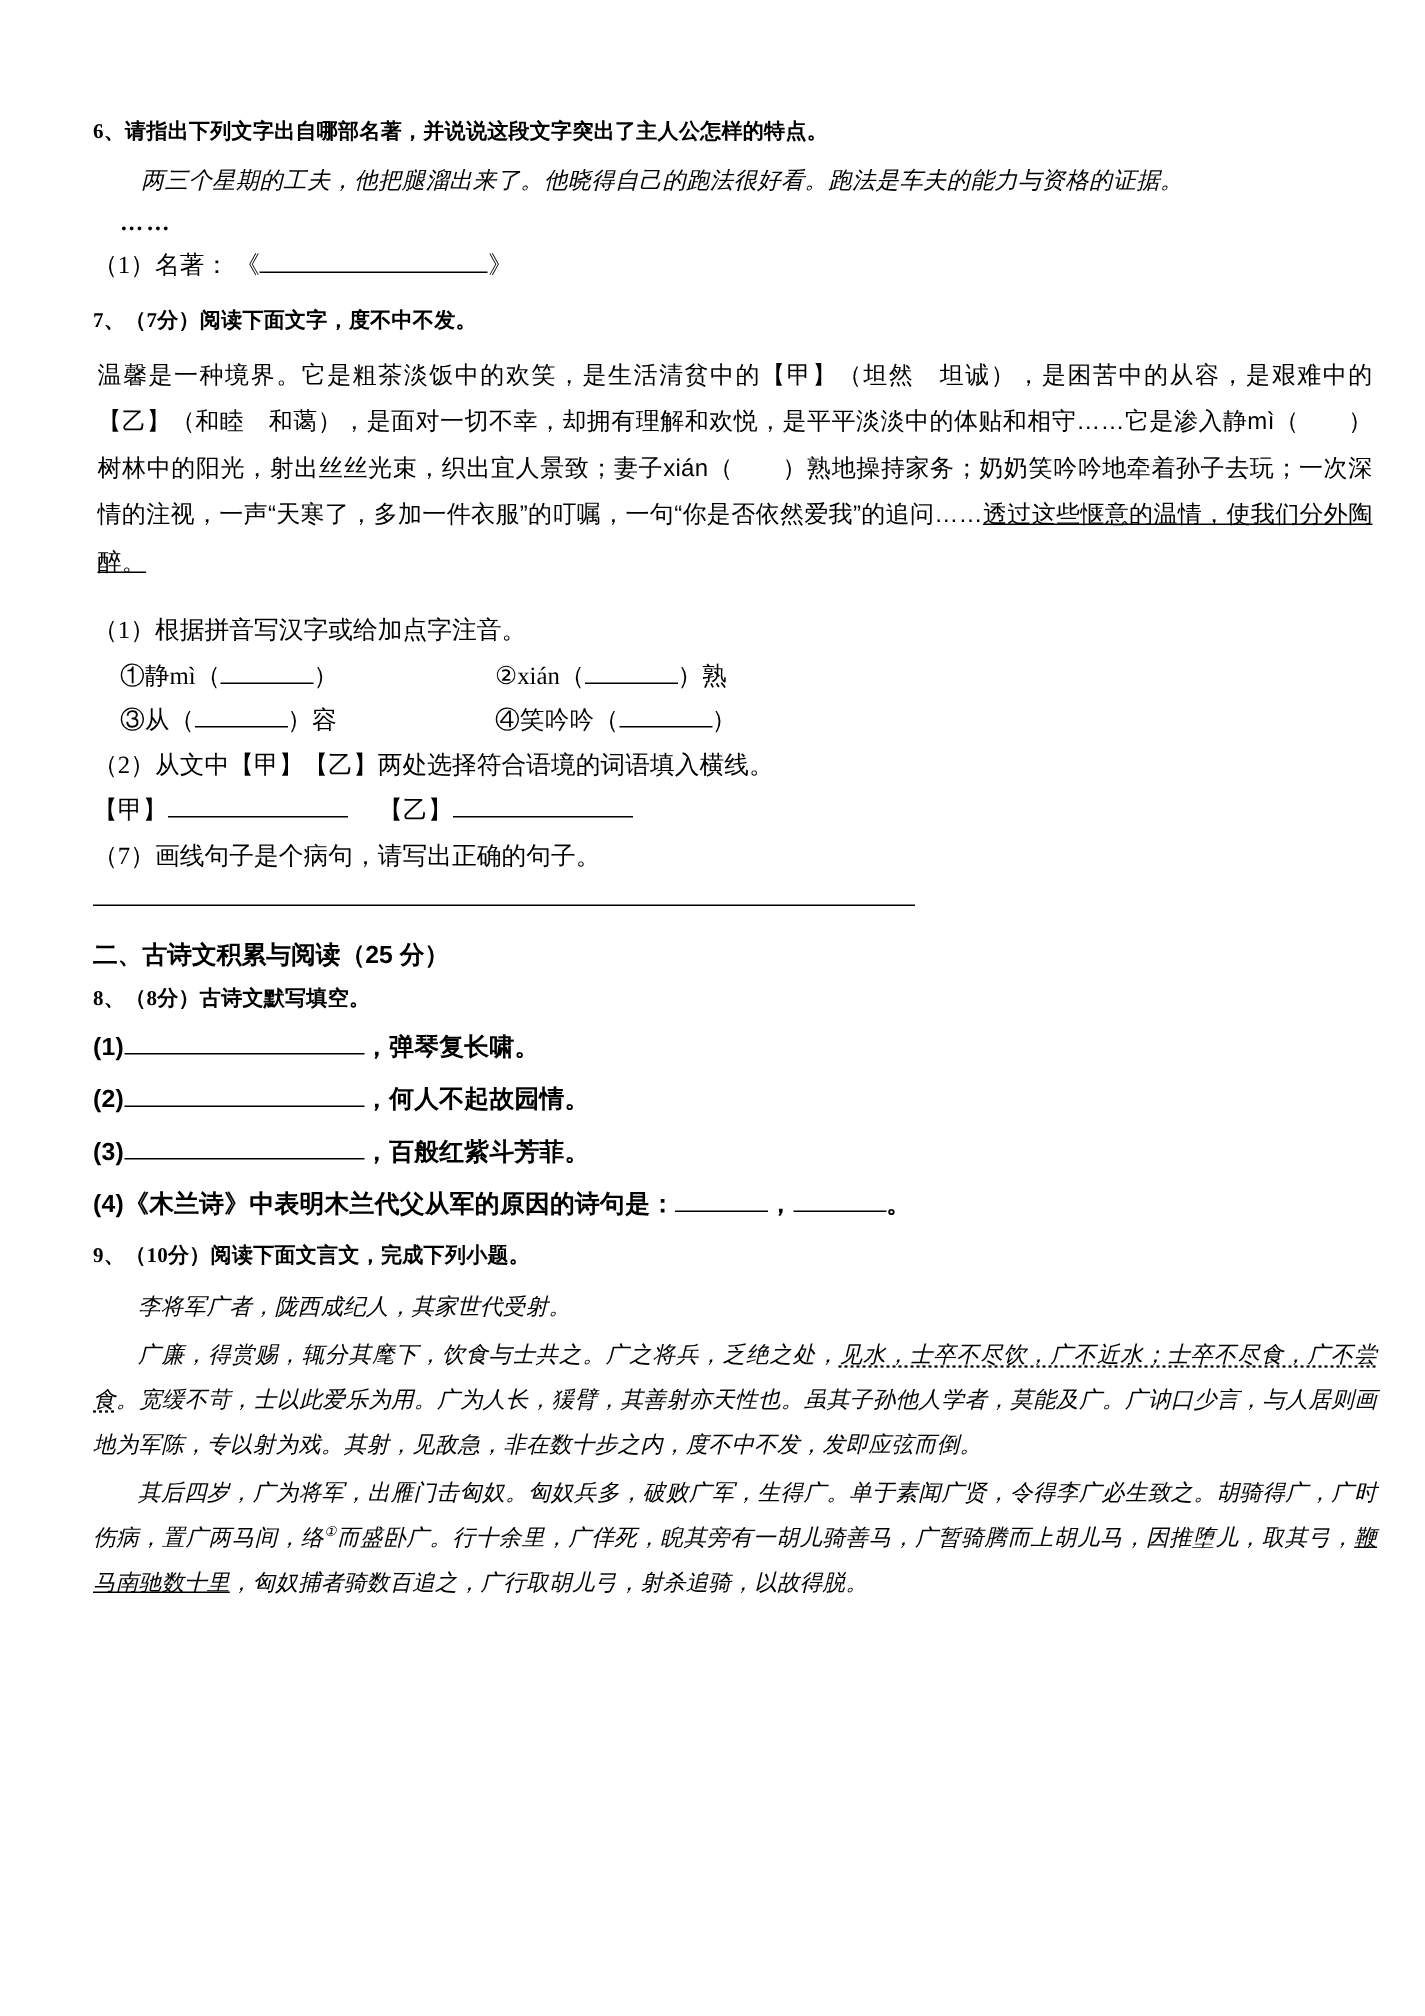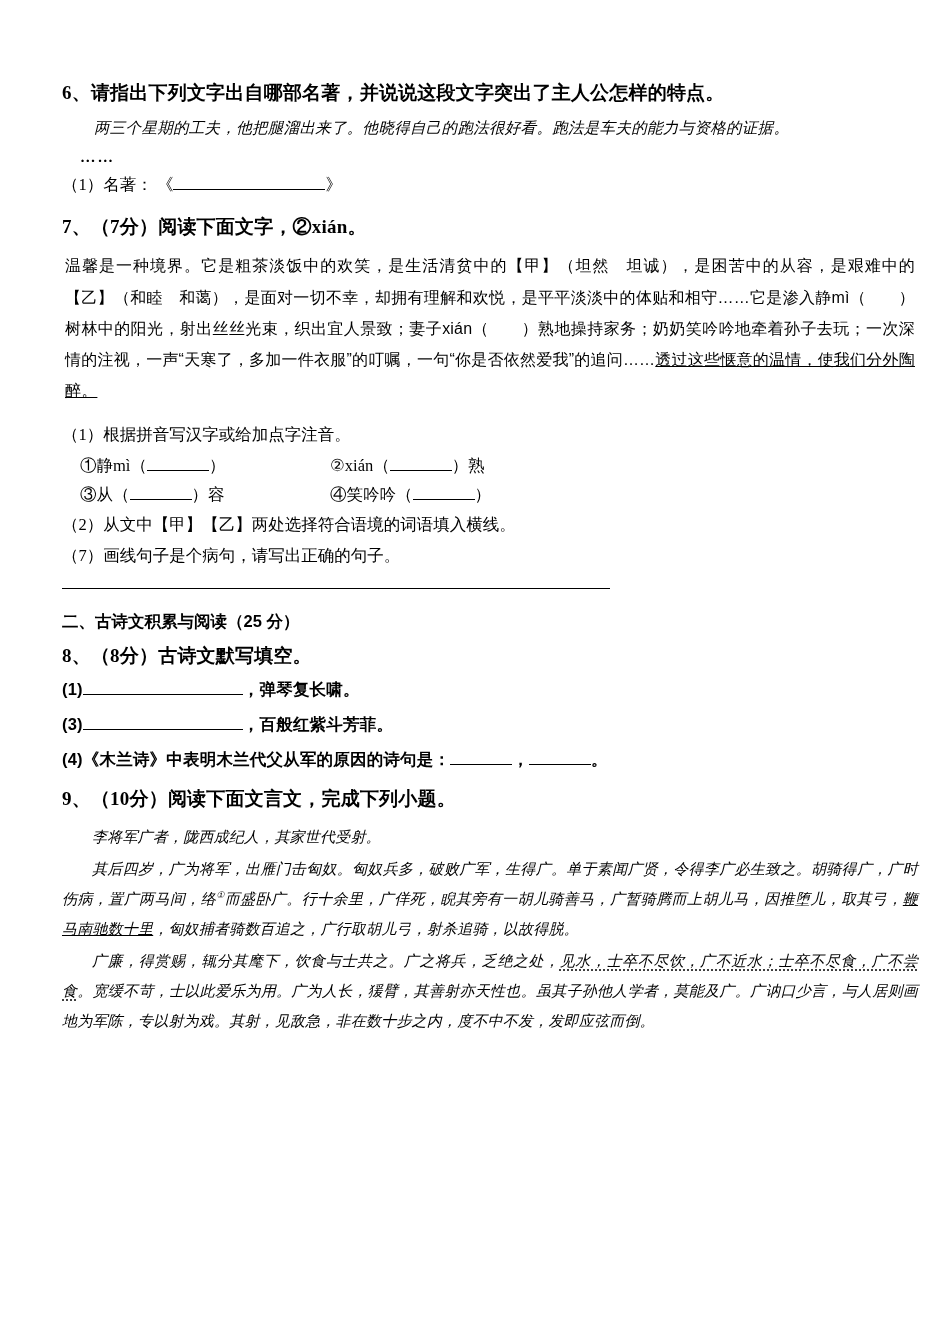--- a/index.html
+++ b/index.html
@@ -18,21 +18,21 @@
   .page {
     width: 950px;
     height: 1344px;
     box-sizing: border-box;
     padding: 78px 32px 0 62px;
     position: relative;
   }
 
   
   .q-line {
-    font-size: 19px;
+    font-size: 14px;
     line-height: 1.55;
     margin: 0 0 9px 0;
     letter-spacing: 0.2px;
   }
   .bold { font-weight: bold; }
 
   
   .excerpt {
     font-family: "Liberation Serif", "DejaVu Serif", serif;
     font-size: 15.5px;
@@ -141,60 +141,66 @@
     <p class="sub-q noindent">
       <span>（1）名著：</span>
       <span>《</span><span class="blank-book"></span><span>》</span>
     </p>
 
   </div>
 
   <div class="spacer-8"></div>
 
   <div>
-    <p class="q-line bold"><span>7、</span><span>（7分）</span><span>阅读下面文字，②xián。</span></p>
+    <p class="q-line bold"><span>7、</span><span>（7分）</span><span>阅读下面文字，度不中不发。</span></p>
 
     <p class="passage"><span>温馨是一种境界。它是粗茶淡饭中的欢笑，是生活清贫中的【甲】（坦然　坦诚），是困苦中的从容，是艰难中的【乙】（和睦　和蔼），是面对一切不幸，却拥有理解和欢悦，是平平淡淡中的体贴和相守……它是渗入静mì（　　）树林中的阳光，射出丝丝光束，织出宜人景致；妻子xián（　　）熟地操持家务；奶奶笑吟吟地牵着孙子去玩；一次深情的注视，一声“天寒了，多加一件衣服”的叮嘱，一句“你是否依然爱我”的追问……</span><span class="u">透过这些惬意的温情，使我们分外陶醉。</span></p>
 
     <div class="spacer-8"></div>
 
     <p class="sub-q noindent">（1）根据拼音写汉字或给加点字注音。</p>
 
     <div class="pinyin-grid">
       <div class="col1"><span>①静mì（</span><span class="blank-s"></span><span>）</span></div>
       <div><span>②xián（</span><span class="blank-s"></span><span>）熟</span></div>
     </div>
 
     <div class="pinyin-grid">
       <div class="col1"><span>③从（</span><span class="blank-s"></span><span>）容</span></div>
       <div><span>④笑吟吟（</span><span class="blank-s"></span><span>）</span></div>
     </div>
 
     <p class="sub-q noindent">（2）从文中【甲】【乙】两处选择符合语境的词语填入横线。</p>
 
+    <p class="sub-q noindent">
+      <span>【甲】</span><span class="blank-m"></span>
+      &nbsp;&nbsp;&nbsp;
+      <span>【乙】</span><span class="blank-m"></span>
+    </p>
 
     <p class="sub-q noindent">（7）画线句子是个病句，请写出正确的句子。</p>
 
     <div class="rule-full"></div>
   </div>
 
   <div>
     <p class="section-head">二、古诗文积累与阅读（25 分）</p>
 
     <p class="q-line bold"><span>8、</span><span>（8分）</span><span>古诗文默写填空。</span></p>
 
     <p class="fill-item"><span class="lead">(1)</span><span class="blank-l"></span><span>，弹琴复长啸。</span></p>
 
+    <p class="fill-item"><span class="lead">(2)</span><span class="blank-l"></span><span>，何人不起故园情。</span></p>
 
     <p class="fill-item"><span class="lead">(3)</span><span class="blank-l"></span><span>，百般红紫斗芳菲。</span></p>
 
     <p class="fill-item"><span class="lead">(4)</span><span>《木兰诗》中表明木兰代父从军的原因的诗句是：</span><span class="blank-s"></span><span>，</span><span class="blank-s"></span><span>。</span></p>
 
     <p class="q-line bold"><span>9、</span><span>（10分）</span><span>阅读下面文言文，完成下列小题。</span></p>
 
     <p class="classical">李将军广者，陇西成纪人，其家世代受射。</p>
 
+    <p class="classical"><span>广廉，得赏赐，辄分其麾下，饮食与士共之。广之将兵，乏绝之处，</span><span class="wavy">见水，士卒不尽饮，广不近水；士卒不尽食，广不尝食</span><span>。宽缓不苛，士以此爱乐为用。广为人长，猨臂，其善射亦天性也。虽其子孙他人学者，莫能及广。广讷口少言，与人居则画地为军陈，专以射为戏。其射，见敌急，非在数十步之内，度不中不发，发即应弦而倒。</span></p>
+
     <p class="classical"><span>其后四岁，广为将军，出雁门击匈奴。匈奴兵多，破败广军，生得广。单于素闻广贤，令得李广必生致之。胡骑得广，广时伤病，置广两马间，络</span><sup>①</sup><span>而盛卧广。行十余里，广佯死，睨其旁有一胡儿骑善马，广暂骑腾而上胡儿马，因推堕儿，取其弓，</span><span class="u">鞭马南驰数十里</span><span>，匈奴捕者骑数百追之，广行取胡儿弓，射杀追骑，以故得脱。</span></p>
-
-    <p class="classical"><span>广廉，得赏赐，辄分其麾下，饮食与士共之。广之将兵，乏绝之处，</span><span class="wavy">见水，士卒不尽饮，广不近水；士卒不尽食，广不尝食</span><span>。宽缓不苛，士以此爱乐为用。广为人长，猨臂，其善射亦天性也。虽其子孙他人学者，莫能及广。广讷口少言，与人居则画地为军陈，专以射为戏。其射，见敌急，非在数十步之内，度不中不发，发即应弦而倒。</span></p>
   </div>
 
 </div>
 
 </body></html>

